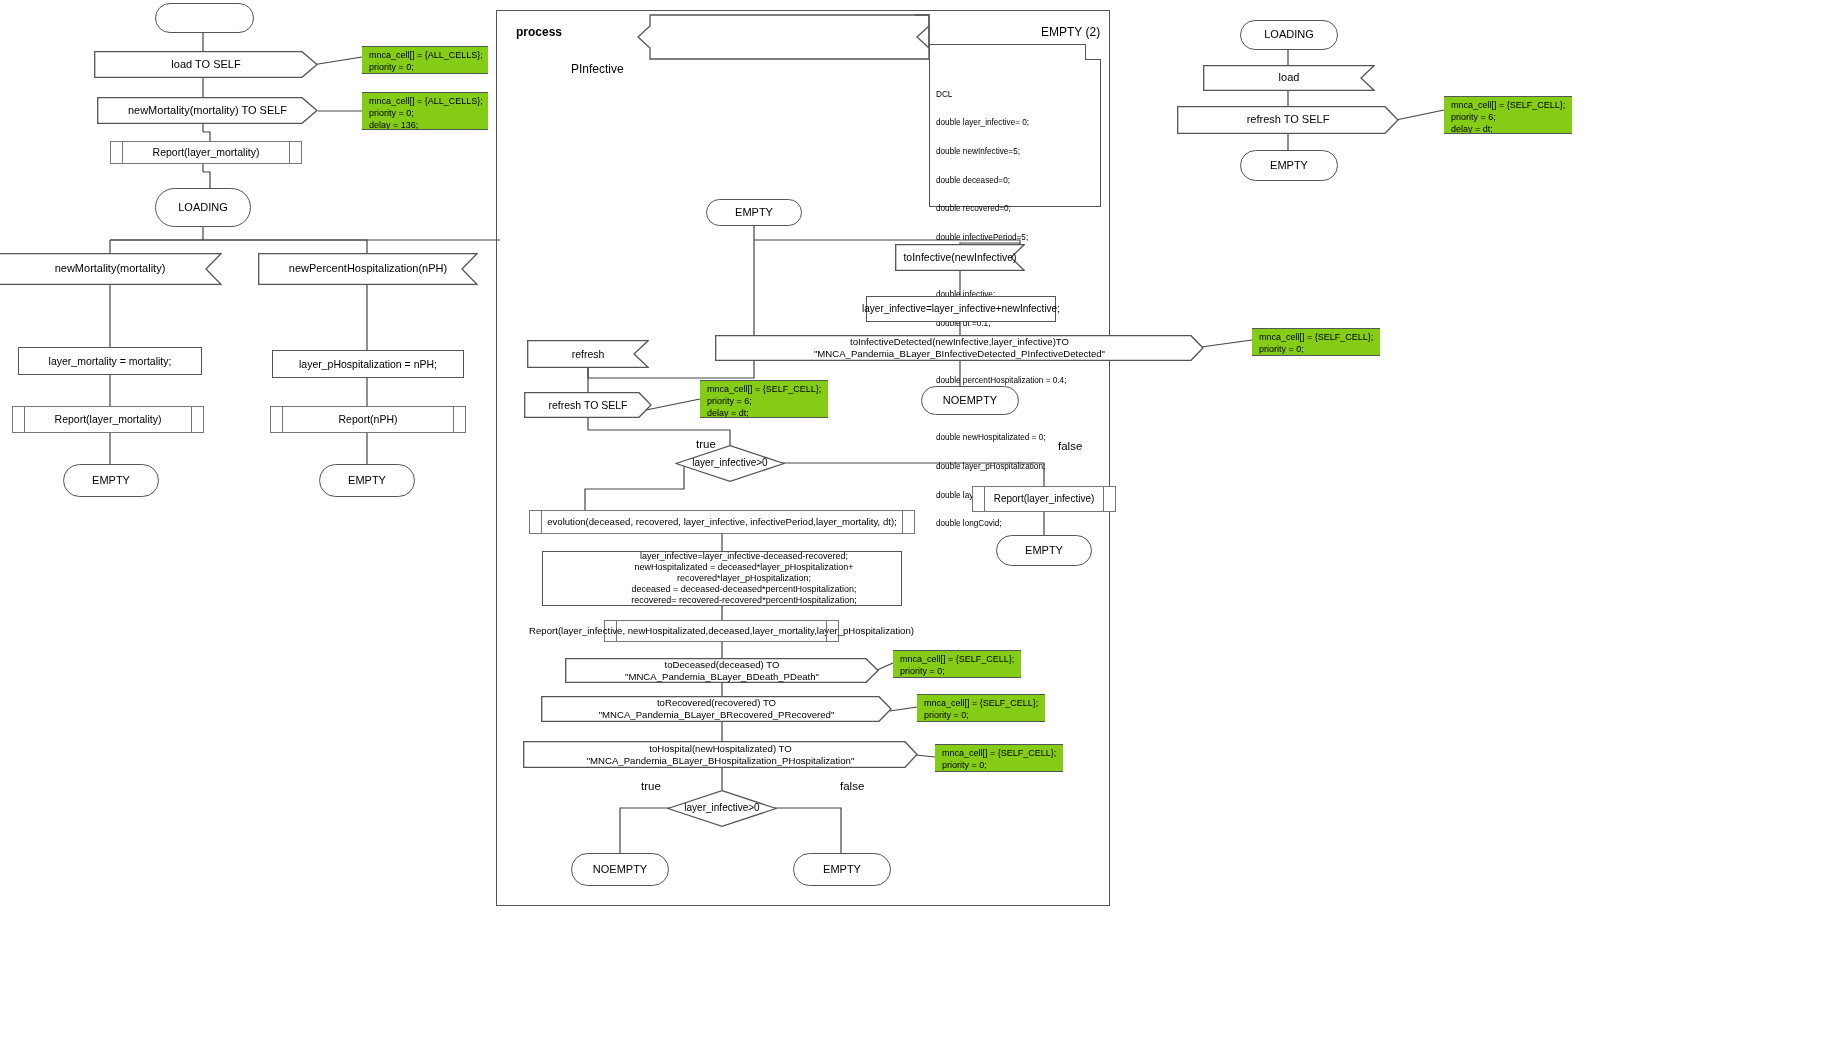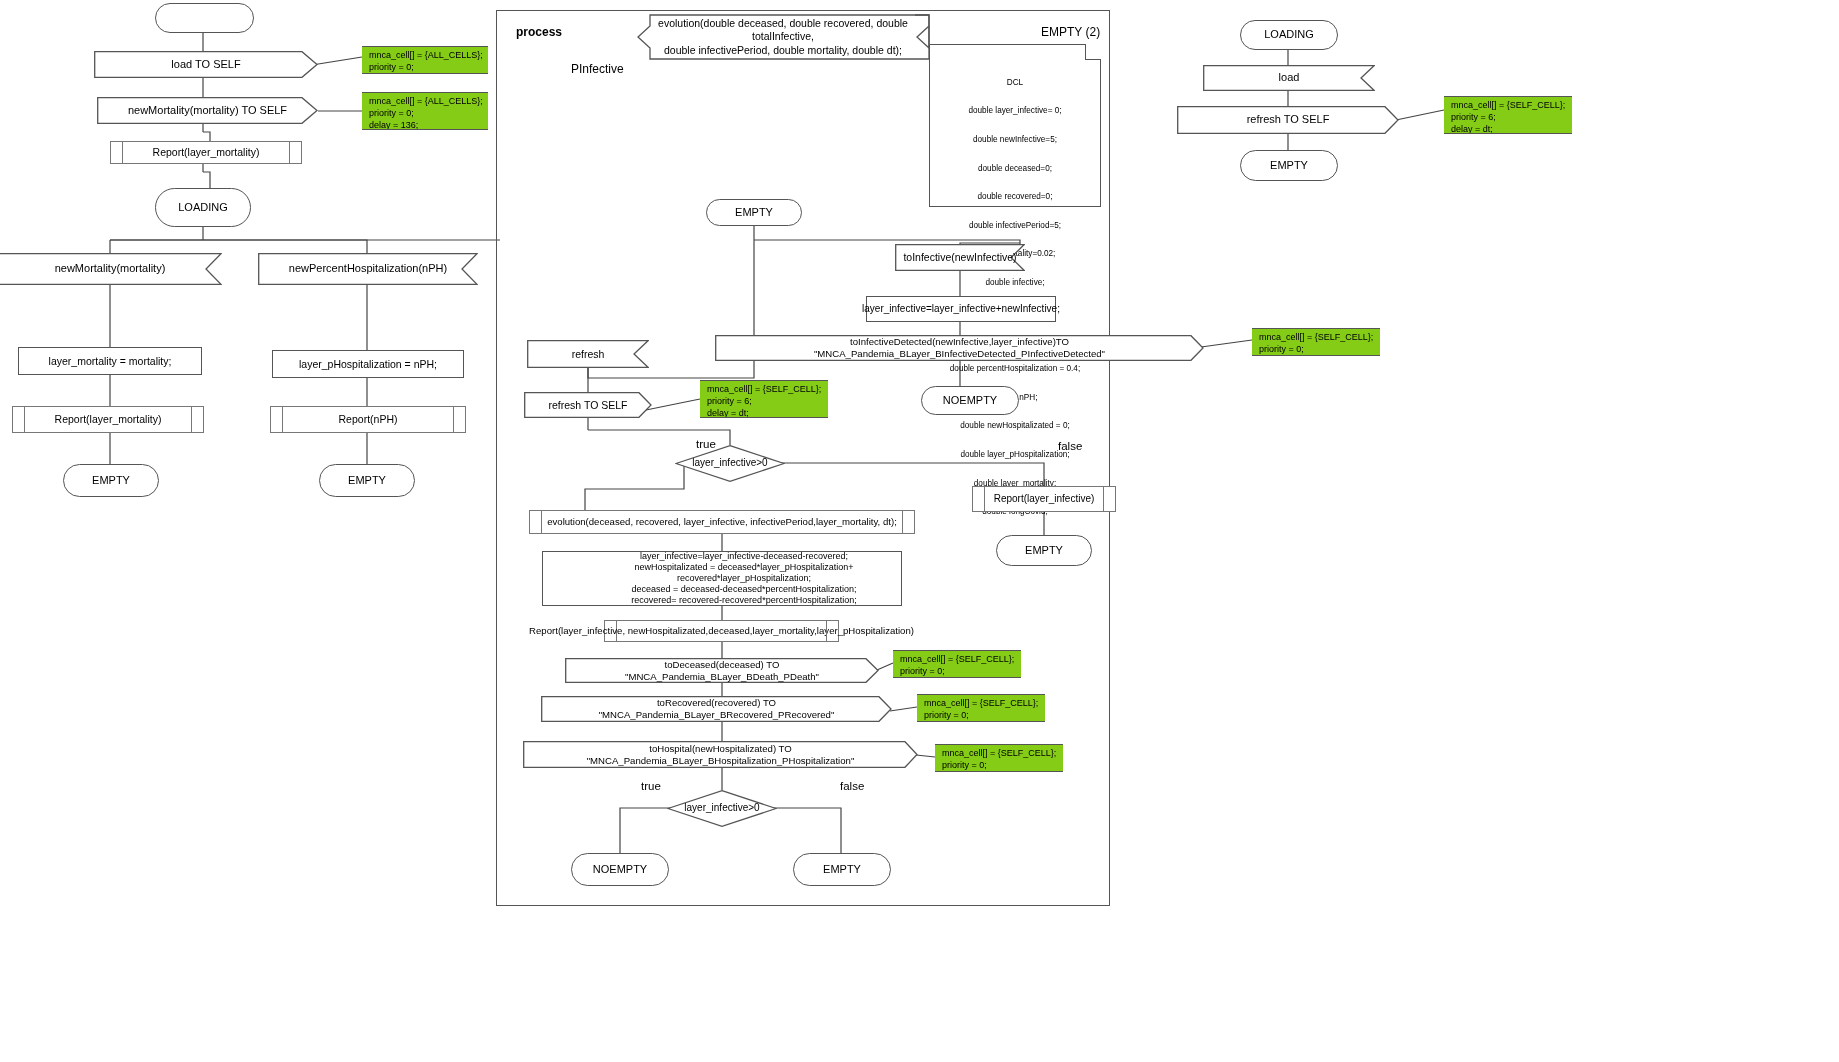--- a/index.html
+++ b/index.html
@@ -38,21 +38,21 @@
   
   .note{position:absolute;background:#84cc16;border:1.2px solid #555;
         border-left:1.2px solid #555;border-right:none;
         text-align:left;padding:3px 6px 3px 7px;box-sizing:border-box;line-height:1.32;}
   .note .ln{white-space:nowrap;}
   .note-rule-top,.note-rule-bot{position:absolute;left:0;right:0;height:0;
         border-top:1.2px solid #555;}
 
   
   .dcl{position:absolute;background:#fff;border:1.3px solid #555;
-       text-align:center;padding:4px 6px;box-sizing:border-box;line-height:1.165;
+       text-align:left;padding:16px 6px;box-sizing:border-box;line-height:1.165;
        white-space:pre;}
   .dcl .fold{position:absolute;right:-1px;top:-1px;width:15px;height:15px;
        background:#fff;border-left:1.3px solid #555;border-bottom:1.3px solid #555;
        transform:none;}
 
   
   .textsym{position:absolute;background:#fff;text-align:center;box-sizing:border-box;
        display:flex;align-items:center;justify-content:center;line-height:1.3;}
 
   .frame{position:absolute;border:1.4px solid #555;background:transparent;}
@@ -137,24 +137,20 @@
 
   <div class="lbl bold" style="left:516px;top:25px;font-size:12px;">process</div>
   <div class="lbl" style="left:571px;top:25px;font-size:12px;margin-top:37px;">PInfective</div>
   <div class="lbl" style="left:1041px;top:25px;font-size:12px;">EMPTY (2)</div>
 
   <div class="textsym" style="left:636px;top:14px;width:294px;height:46px;font-size:10.5px;">
     <svg width="294" height="46" style="position:absolute;left:0;top:0;">
       <path d="M14,1 L293,1 L293,45 L14,45 L14,34 L2,23 L14,12 Z" fill="#fff" stroke="#555" stroke-width="1.3"></path>
       <path d="M279,1 L293,1 L293,34 L281,23 L293,12" fill="none" stroke="#555" stroke-width="1.3"></path>
     </svg>
-    <div style="position:relative;z-index:2;width:268px;">
-      <div>evolution(double deceased, double recovered, double totalInfective,</div>
-      <div>double infectivePeriod, double mortality, double dt);</div>
-    </div>
   </div>
 
   <div class="dcl" style="left:929px;top:44px;width:172px;height:163px;font-size:8.2px;">
     <div class="fold"></div>
     <div>DCL</div>
     <div>double layer_infective= 0;</div>
     <div>double newInfective=5;</div>
     <div>double deceased=0;</div>
     <div>double recovered=0;</div>
     <div>double infectivePeriod=5;</div>

